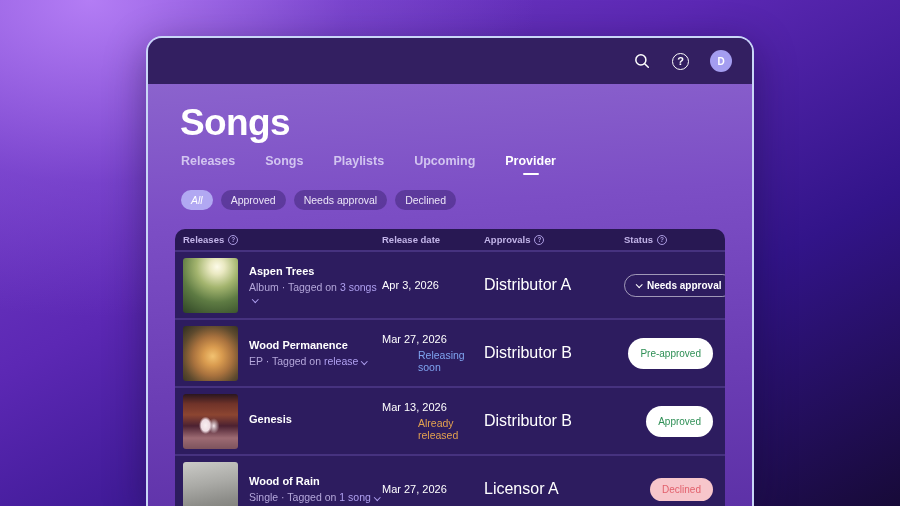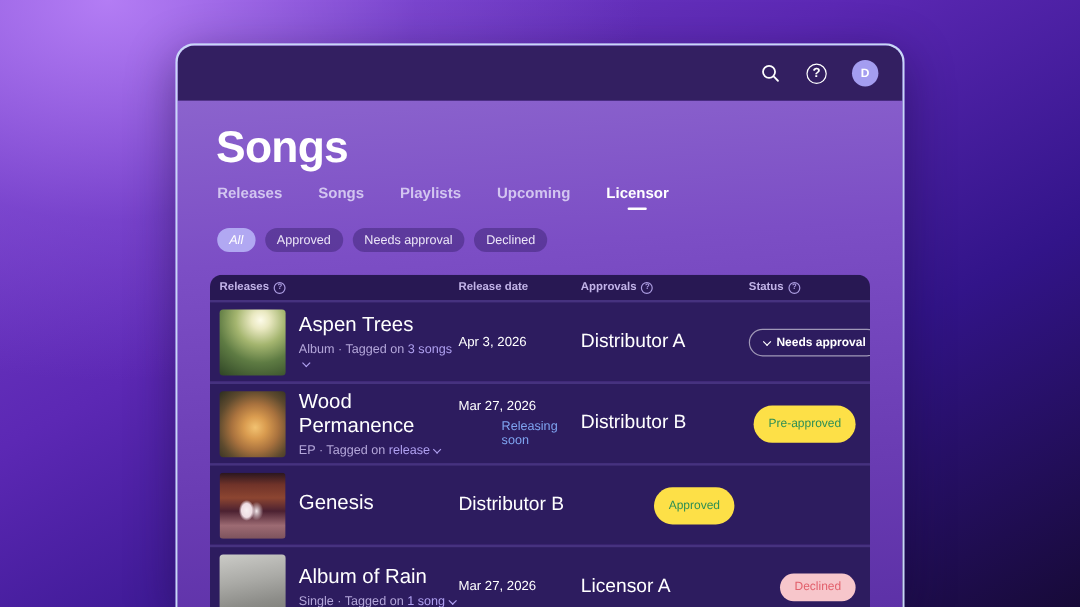--- a/index.html
+++ b/index.html
@@ -79,21 +79,21 @@
   .thumb-forest-sunlight { background:radial-gradient(circle at 62% 16%, #fdfbe9 0%, #eae9c2 13%, #a4b56f 36%, #5e7b43 62%, #2e4425 100%); }
   .thumb-bread-basket { background:radial-gradient(circle at 54% 55%, #f2c271 0%, #d99b4f 22%, #a9723e 46%, #5e4a2e 72%, #2b2d20 100%); }
   .thumb-doves-dusk {
     background:
       radial-gradient(9px 12px at 41% 57%, #f8eff1 0%, #efdde3 48%, rgba(0,0,0,0) 72%),
       radial-gradient(8px 11px at 56% 58%, #f5e9ec 0%, rgba(0,0,0,0) 70%),
       linear-gradient(180deg, #2a161e 0%, #703329 18%, #8c4531 38%, #4c2131 58%, #9d6b73 80%, #7d535d 100%);
   }
   .thumb-rain-field { background:linear-gradient(170deg, #cbcbc7 0%, #aaaaa6 40%, #8d8d89 70%, #787873 100%); }
 
-  .release-title { font-size:17px; font-weight:400; color:#fff; margin-bottom:4px; }
+  .release-title { font-size:11px; font-weight:700; color:#fff; margin-bottom:4px; }
   .release-meta { font-size:10.5px; color:#b4a7da; }
   .meta-link { color:#afa0f0; cursor:pointer; }
   .caret {
     display:inline-block; width:4.5px; height:4.5px;
     border-right:1.4px solid #afa0f0; border-bottom:1.4px solid #afa0f0;
     transform:rotate(45deg); margin-left:4px; vertical-align:2px;
   }
 
   .cell-date { font-size:11px; color:#fff; }
   .date-note { font-size:10.5px; margin-top:4px;margin-left:36px; }
@@ -101,21 +101,21 @@
   .note-released-amber { color:#e3a14f; }
 
   .cell-provider { font-size:16px; color:#fff; }
 
   .cell-status { display:flex; justify-content:flex-end; padding-right:12px; }
   .pill {
     display:inline-flex; align-items:center; gap:6px;
     border-radius:999px; font-size:10px; cursor:pointer; white-space:nowrap;
   }
   .pill-outline { border:1px solid rgba(255,255,255,.55); color:#fff; font-weight:700; padding:5px 12px 5px 11px; background:transparent; }
-  .pill-green { background:#fde047; color:#2e8f55; padding:10px 12px; border:none; }
+  .pill-green { background:#ffffff; color:#2e8f55; padding:10px 12px; border:none; }
   .pill-red { background:#f7c6cb; color:#e2606c; padding:6px 12px; border:none; }
   .pill .pill-caret {
     width:5px; height:5px; border-right:1.5px solid #fff; border-bottom:1.5px solid #fff;
     transform:rotate(45deg) translateY(-1px); display:inline-block;
   }
 </style>
 </head>
 <body>
 
 <div class="page">
@@ -154,21 +154,21 @@
     <span class="tab-label">Playlists</span>
     
   </div>
 
   <div class="tab">
     <span class="tab-label">Upcoming</span>
     
   </div>
 
   <div class="tab active">
-    <span class="tab-label">Licensor</span>
+    <span class="tab-label">Provider</span>
     <div class="tab-underline"></div>
   </div>
 </nav>
 
       <div class="chips">
   <div class="chip selected">
     <span class="chip-label">All</span>
   </div>
 
   <div class="chip">
@@ -255,34 +255,38 @@
     </div>
   </div>
 
   <div class="row">
     <div class="cell-release">
       <div class="thumb thumb-doves-dusk"></div>
       <div>
         <div class="release-title">Genesis</div>
       </div>
     </div>
+    <div class="cell-date">
+      <div>Mar 13, 2026</div>
+      <div class="date-note note-released-amber">Already released</div>
+    </div>
     <div class="cell-provider">Distributor B</div>
     <div class="cell-status">
       <div class="pill pill-green">
 
         <span>Approved</span>
       </div>
     </div>
   </div>
 
   <div class="row">
     <div class="cell-release">
       <div class="thumb thumb-rain-field"></div>
       <div>
-        <div class="release-title">Album of Rain</div>
+        <div class="release-title">Wood of Rain</div>
         <div class="release-meta">
           <span>Single · Tagged on</span>
           <span class="meta-link">1 song</span><span class="caret"></span>
         </div>
       </div>
     </div>
     <div class="cell-date">
       <div>Mar 27, 2026</div>
 
     </div>

